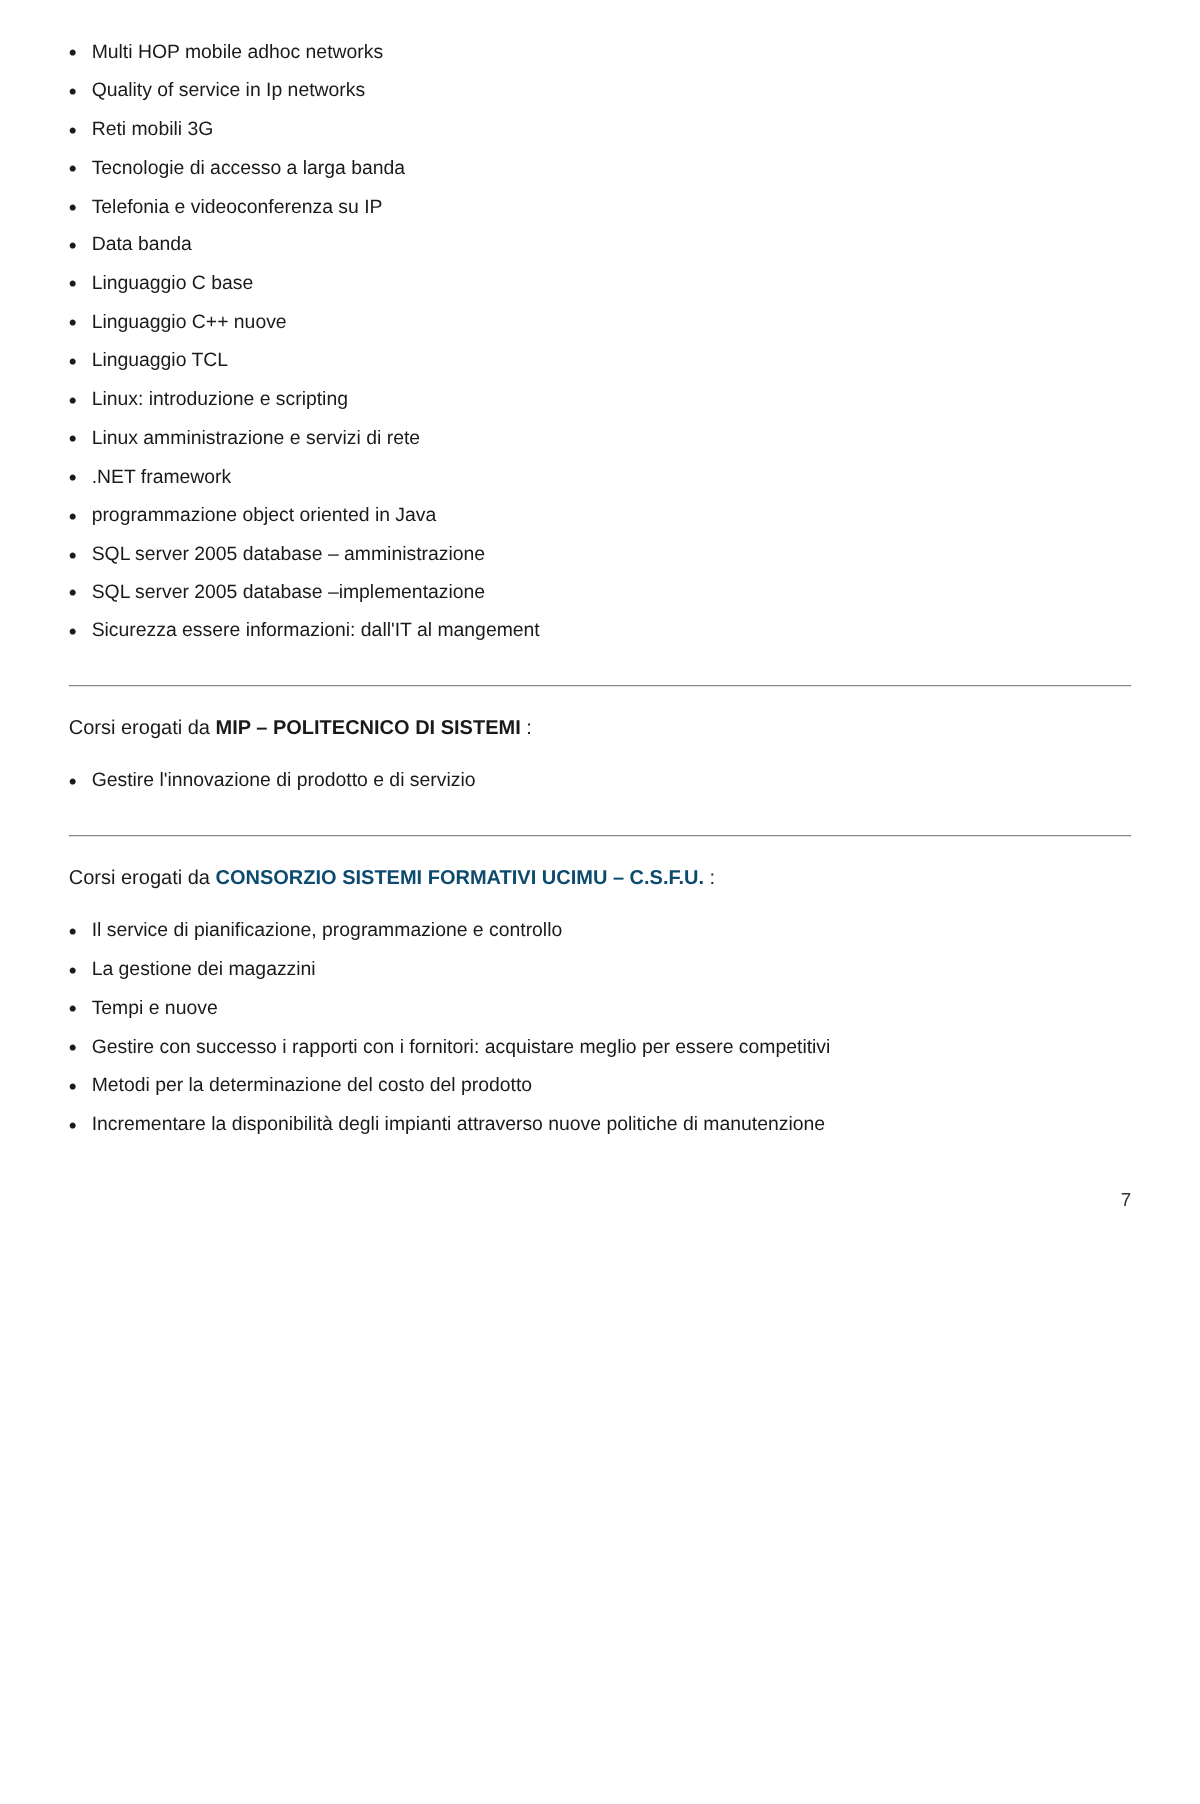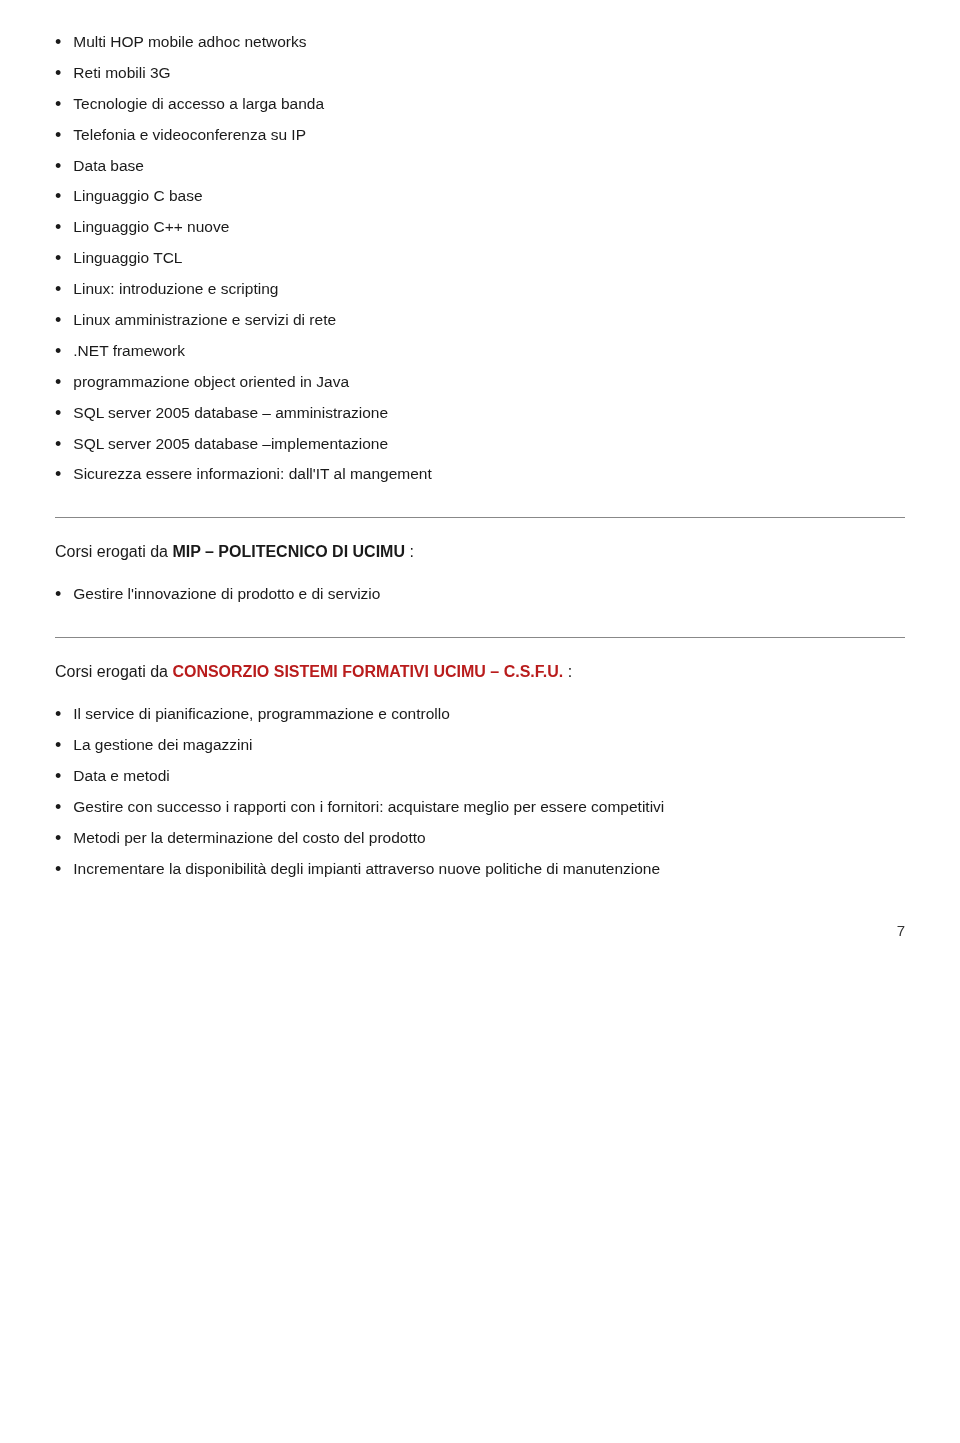--- a/index.html
+++ b/index.html
@@ -63,77 +63,78 @@
       line-height: 1.5;
     }
 
     .section-heading .highlight {
       font-weight: bold;
       color: #1a1a1a;
     }
 
     .section-heading .highlight-orange {
       font-weight: bold;
-      color: #b91c1c;
+      color: #0c4a6e;
     }
 
     .page-number {
       position: absolute;
       bottom: 25px;
       right: 55px;
       font-size: 15px;
       color: #333;
     }
   </style>
 </head>
 <body>
 
 <div class="page-container">
 
   <div class="section">
     <ul class="bullet-list">
     <li>Multi HOP mobile adhoc networks</li>
+        <li>Quality of service in Ip networks</li>
         <li>Reti mobili 3G</li>
         <li>Tecnologie di accesso a larga banda</li>
         <li>Telefonia e videoconferenza su IP</li>
-        <li>Data base</li>
+        <li>Data banda</li>
         <li>Linguaggio C base</li>
         <li>Linguaggio C++ nuove</li>
         <li>Linguaggio TCL</li>
         <li>Linux: introduzione e scripting</li>
         <li>Linux amministrazione e servizi di rete</li>
         <li>.NET framework</li>
         <li>programmazione object oriented in Java</li>
         <li>SQL server 2005 database – amministrazione</li>
         <li>SQL server 2005 database –implementazione</li>
         <li>Sicurezza essere informazioni: dall'IT al mangement</li>
       </ul>
   </div>
 
   <hr class="divider">
 
   <div class="section">
     <p class="section-heading">
-      <span>Corsi erogati da </span><span class="highlight">MIP – POLITECNICO DI UCIMU</span><span> :</span>
+      <span>Corsi erogati da </span><span class="highlight">MIP – POLITECNICO DI SISTEMI</span><span> :</span>
     </p>
     <ul class="bullet-list">
     <li>Gestire l'innovazione di prodotto e di servizio</li>
       </ul>
   </div>
 
   <hr class="divider">
 
   <div class="section">
     <p class="section-heading">
       <span>Corsi erogati da </span><span class="highlight-orange">CONSORZIO SISTEMI FORMATIVI UCIMU – C.S.F.U.</span><span> :</span>
     </p>
     <ul class="bullet-list">
     <li>Il service di pianificazione, programmazione e controllo</li>
         <li>La gestione dei magazzini</li>
-        <li>Data e metodi</li>
+        <li>Tempi e nuove</li>
         <li>Gestire con successo i rapporti con i fornitori: acquistare meglio per essere competitivi</li>
         <li>Metodi per la determinazione del costo del prodotto</li>
         <li>Incrementare la disponibilità degli impianti attraverso nuove politiche di manutenzione</li>
       </ul>
   </div>
 
   <div class="page-number">7</div>
 </div>
 
 </body></html>

